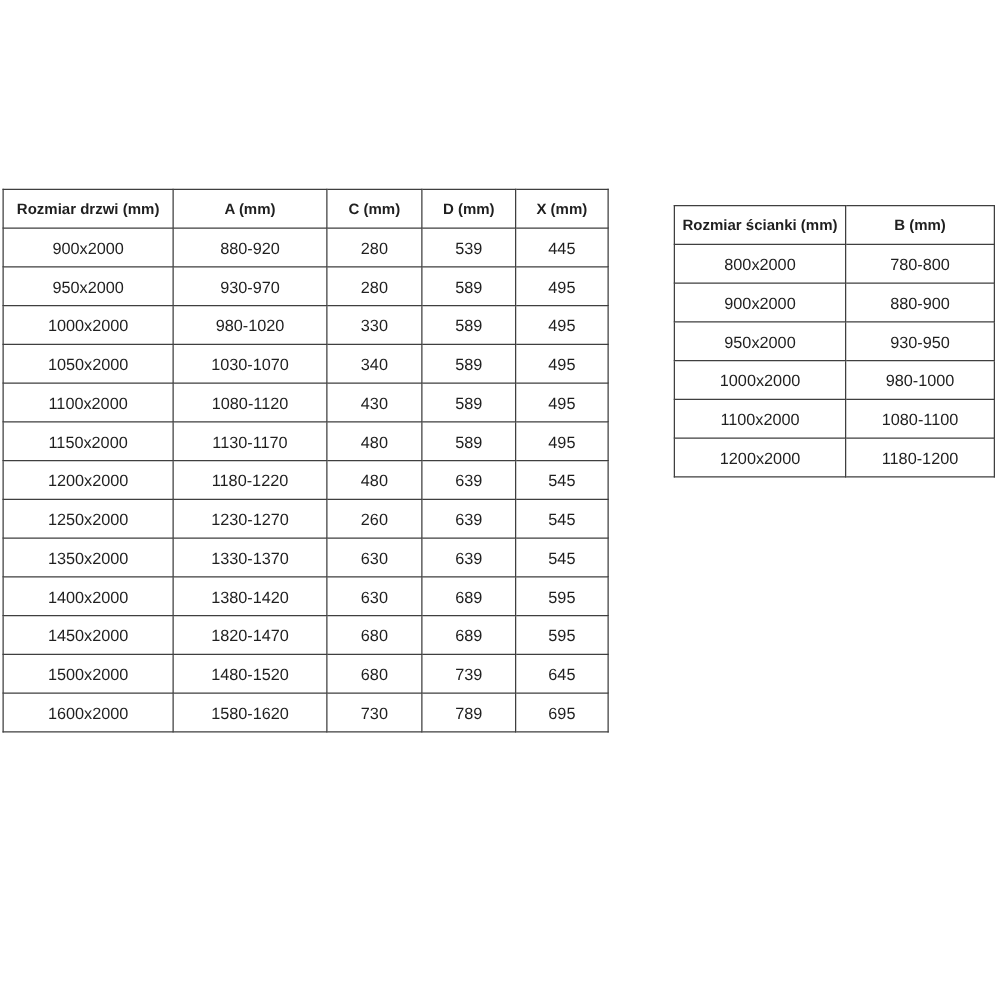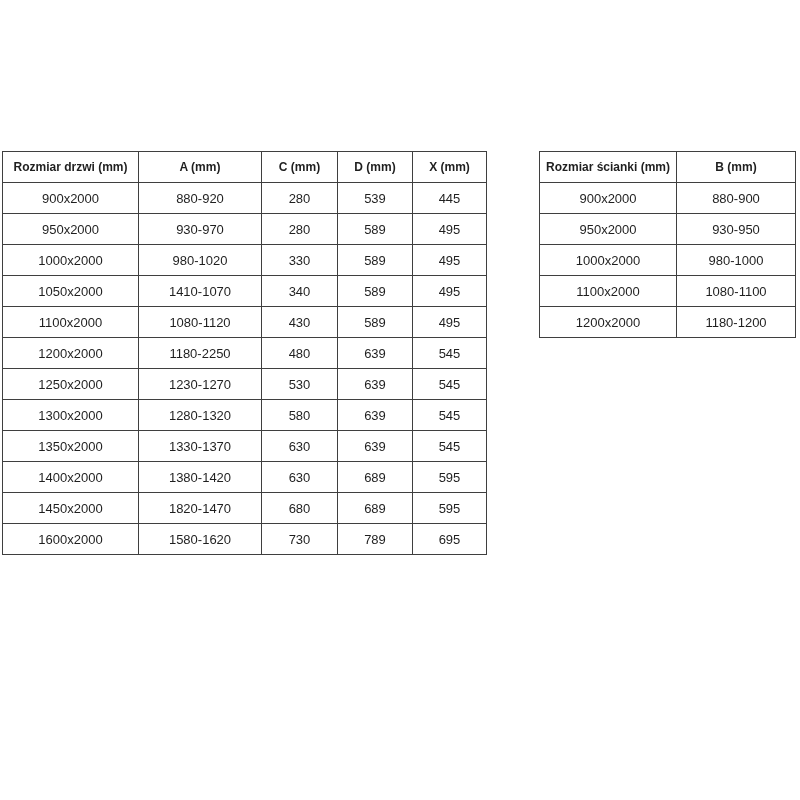--- a/index.html
+++ b/index.html
@@ -37,21 +37,21 @@
     font-size: 12px;
     font-weight: bold;
   }
   #doors-table {
     left: 2px;
     top: 151px;
     width: 484px;
   }
   #walls-table {
     left: 539px;
-    top: 151px;
+    top: 164px;
     width: 256px;
   }
 </style>
 </head>
 <body>
 
 <div id="canvas">
 
   <table class="spec" id="doors-table">
     <colgroup>
@@ -87,50 +87,50 @@
         </tr>
         <tr>
           <td>1000x2000</td>
           <td>980-1020</td>
           <td>330</td>
           <td>589</td>
           <td>495</td>
         </tr>
         <tr>
           <td>1050x2000</td>
-          <td>1410-1070</td>
+          <td>1030-1070</td>
           <td>340</td>
           <td>589</td>
           <td>495</td>
         </tr>
         <tr>
           <td>1100x2000</td>
           <td>1080-1120</td>
           <td>430</td>
           <td>589</td>
           <td>495</td>
         </tr>
         <tr>
+          <td>1150x2000</td>
+          <td>1130-1170</td>
+          <td>480</td>
+          <td>589</td>
+          <td>495</td>
+        </tr>
+        <tr>
           <td>1200x2000</td>
-          <td>1180-2250</td>
+          <td>1180-1220</td>
           <td>480</td>
           <td>639</td>
           <td>545</td>
         </tr>
         <tr>
           <td>1250x2000</td>
           <td>1230-1270</td>
-          <td>530</td>
-          <td>639</td>
-          <td>545</td>
-        </tr>
-        <tr>
-          <td>1300x2000</td>
-          <td>1280-1320</td>
-          <td>580</td>
+          <td>260</td>
           <td>639</td>
           <td>545</td>
         </tr>
         <tr>
           <td>1350x2000</td>
           <td>1330-1370</td>
           <td>630</td>
           <td>639</td>
           <td>545</td>
         </tr>
@@ -140,20 +140,27 @@
           <td>630</td>
           <td>689</td>
           <td>595</td>
         </tr>
         <tr>
           <td>1450x2000</td>
           <td>1820-1470</td>
           <td>680</td>
           <td>689</td>
           <td>595</td>
+        </tr>
+        <tr>
+          <td>1500x2000</td>
+          <td>1480-1520</td>
+          <td>680</td>
+          <td>739</td>
+          <td>645</td>
         </tr>
         <tr>
           <td>1600x2000</td>
           <td>1580-1620</td>
           <td>730</td>
           <td>789</td>
           <td>695</td>
         </tr>
       </tbody>
   </table>
@@ -164,20 +171,24 @@
       <col style="width:119px">
     </colgroup>
     <thead>
       <tr>
           <th>Rozmiar ścianki (mm)</th>
           <th>B (mm)</th>
         </tr>
     </thead>
     <tbody>
         <tr>
+          <td>800x2000</td>
+          <td>780-800</td>
+        </tr>
+        <tr>
           <td>900x2000</td>
           <td>880-900</td>
         </tr>
         <tr>
           <td>950x2000</td>
           <td>930-950</td>
         </tr>
         <tr>
           <td>1000x2000</td>
           <td>980-1000</td>

